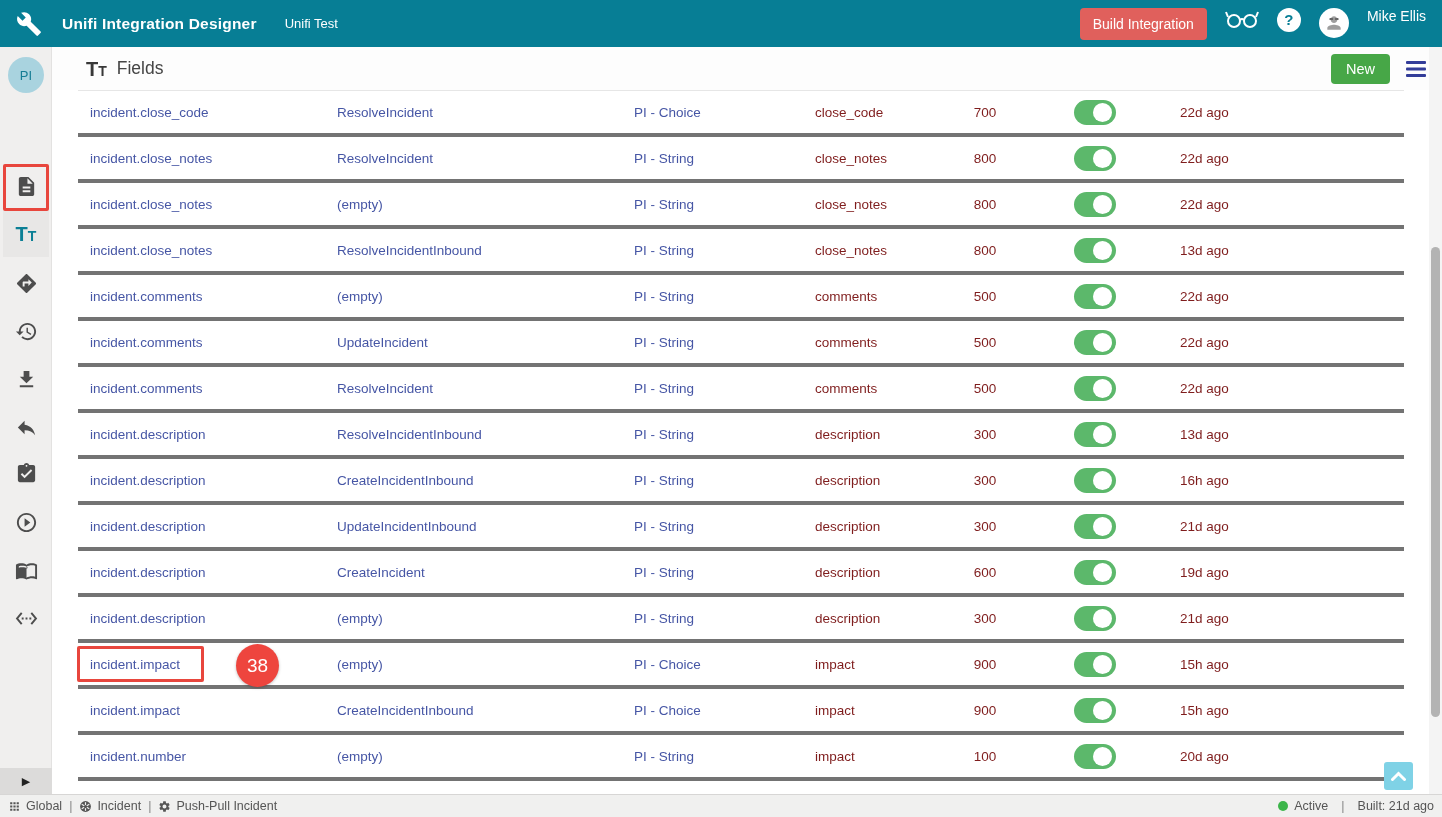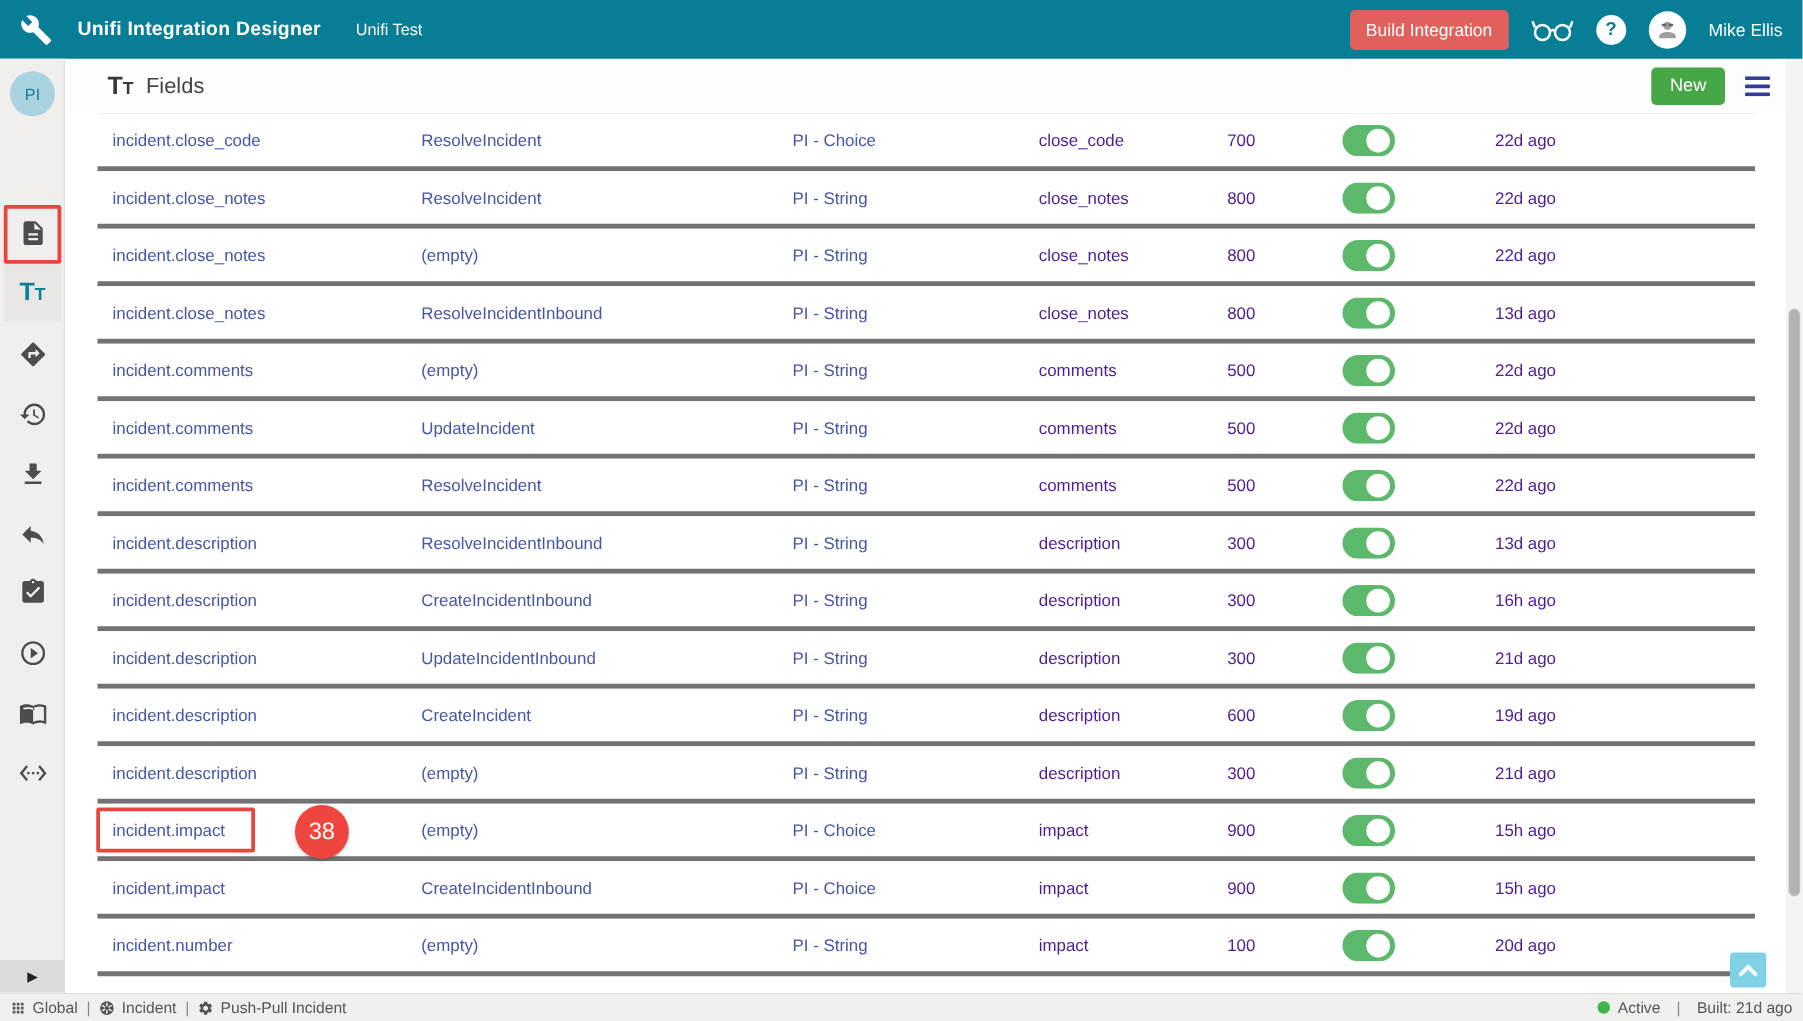--- a/index.html
+++ b/index.html
@@ -5,21 +5,21 @@
   * { margin:0; padding:0; box-sizing:border-box; }
   html,body { width:1442px; height:817px; overflow:hidden; background:#fff;
     font-family:"Liberation Sans","DejaVu Sans",sans-serif; }
 
   
   .topbar { position:fixed; left:0; top:0; width:1442px; height:47px;
     background:#077e95; display:flex; align-items:center; color:#fff; z-index:5; }
   .topbar .wrench { margin-left:16px; width:26px; height:26px; }
   .topbar .app-title { margin-left:20px; font-size:15.5px; font-weight:bold; letter-spacing:.2px; }
   .topbar .app-subtitle { margin-left:28px; font-size:13px; }
-  .topbar .right { margin-left:auto; display:flex; align-items:center; gap:18px; padding-right:16px; }
+  .topbar .right { margin-left:auto; display:flex; align-items:flex-start; gap:18px; padding-right:16px; }
   .btn-build { background:#e0605c; color:#fff; border:none; border-radius:4px;
     font-size:14px; padding:8px 13px; font-family:inherit; cursor:pointer; }
   .help-circle { width:24px; height:24px; border-radius:50%; background:#fff; color:#077e95;
     font-weight:bold; font-size:15px; display:flex; align-items:center; justify-content:center; }
   .avatar { width:30px; height:30px; border-radius:50%; background:#fff;
     display:flex; align-items:center; justify-content:center; }
   .user-name { font-size:14px; }
 
   
   .sidebar { position:fixed; left:0; top:47px; width:52px; height:747px;
@@ -37,32 +37,32 @@
   .side-expand { position:absolute; left:0; bottom:0; width:52px; height:26px; background:#dcdbda;
     display:flex; align-items:center; justify-content:center; font-size:11px; color:#222; cursor:pointer; }
 
   
   .content-header { position:fixed; left:52px; top:47px; width:1390px; height:43px;
     background:#fdfdfd; display:flex; align-items:center; padding-left:34px; z-index:3; }
   .hdr-tt { font-weight:bold; color:#383838; line-height:1; }
   .hdr-tt .big { font-size:20px; }
   .hdr-tt .small { font-size:14px; }
   .page-title { margin-left:10px; font-size:17.5px; color:#454545; }
-  .content-header .right { margin-left:auto; display:flex; align-items:center; gap:16px; padding-right:26px; }
+  .content-header .right { margin-left:auto; display:flex; align-items:center; gap:16px; padding-right:16px; }
   .btn-new { background:#47a747; color:#fff; border:none; border-radius:4px;
     font-size:14.5px; padding:7px 15px; font-family:inherit; cursor:pointer; }
   .hamburger svg { display:block; }
 
   
   .table { position:fixed; left:78px; top:90px; width:1326px; border-top:1px solid #e6e6e6; z-index:2; }
   .row { display:grid; grid-template-columns:259px 297px 181px 145px 50px 170px 1fr;
     height:46px; align-items:center; border-bottom:4px solid #737373; background:#fff; }
   .cell { font-size:13.5px; white-space:nowrap; overflow:hidden; }
   .cell.link { color:#4656a5; cursor:pointer; }
-  .cell.plain { color:#4c1d95;margin-left:16px; }
+  .cell.plain { color:#7f1d1d; }
   .c-name { padding-left:12px; }
   .c-order { text-align:center; }
   .c-toggle { display:flex; justify-content:center; }
   .toggle { position:relative; width:42px; height:25px; border-radius:13px; background:#5cb86b;
     display:inline-block; cursor:pointer; }
   .toggle .knob { position:absolute; top:3px; right:4px; width:19px; height:19px;
     border-radius:50%; background:#fff; }
 
   
   .scroll-track { position:fixed; right:0; top:47px; width:13px; height:747px; background:#f4f4f4; z-index:6; }

